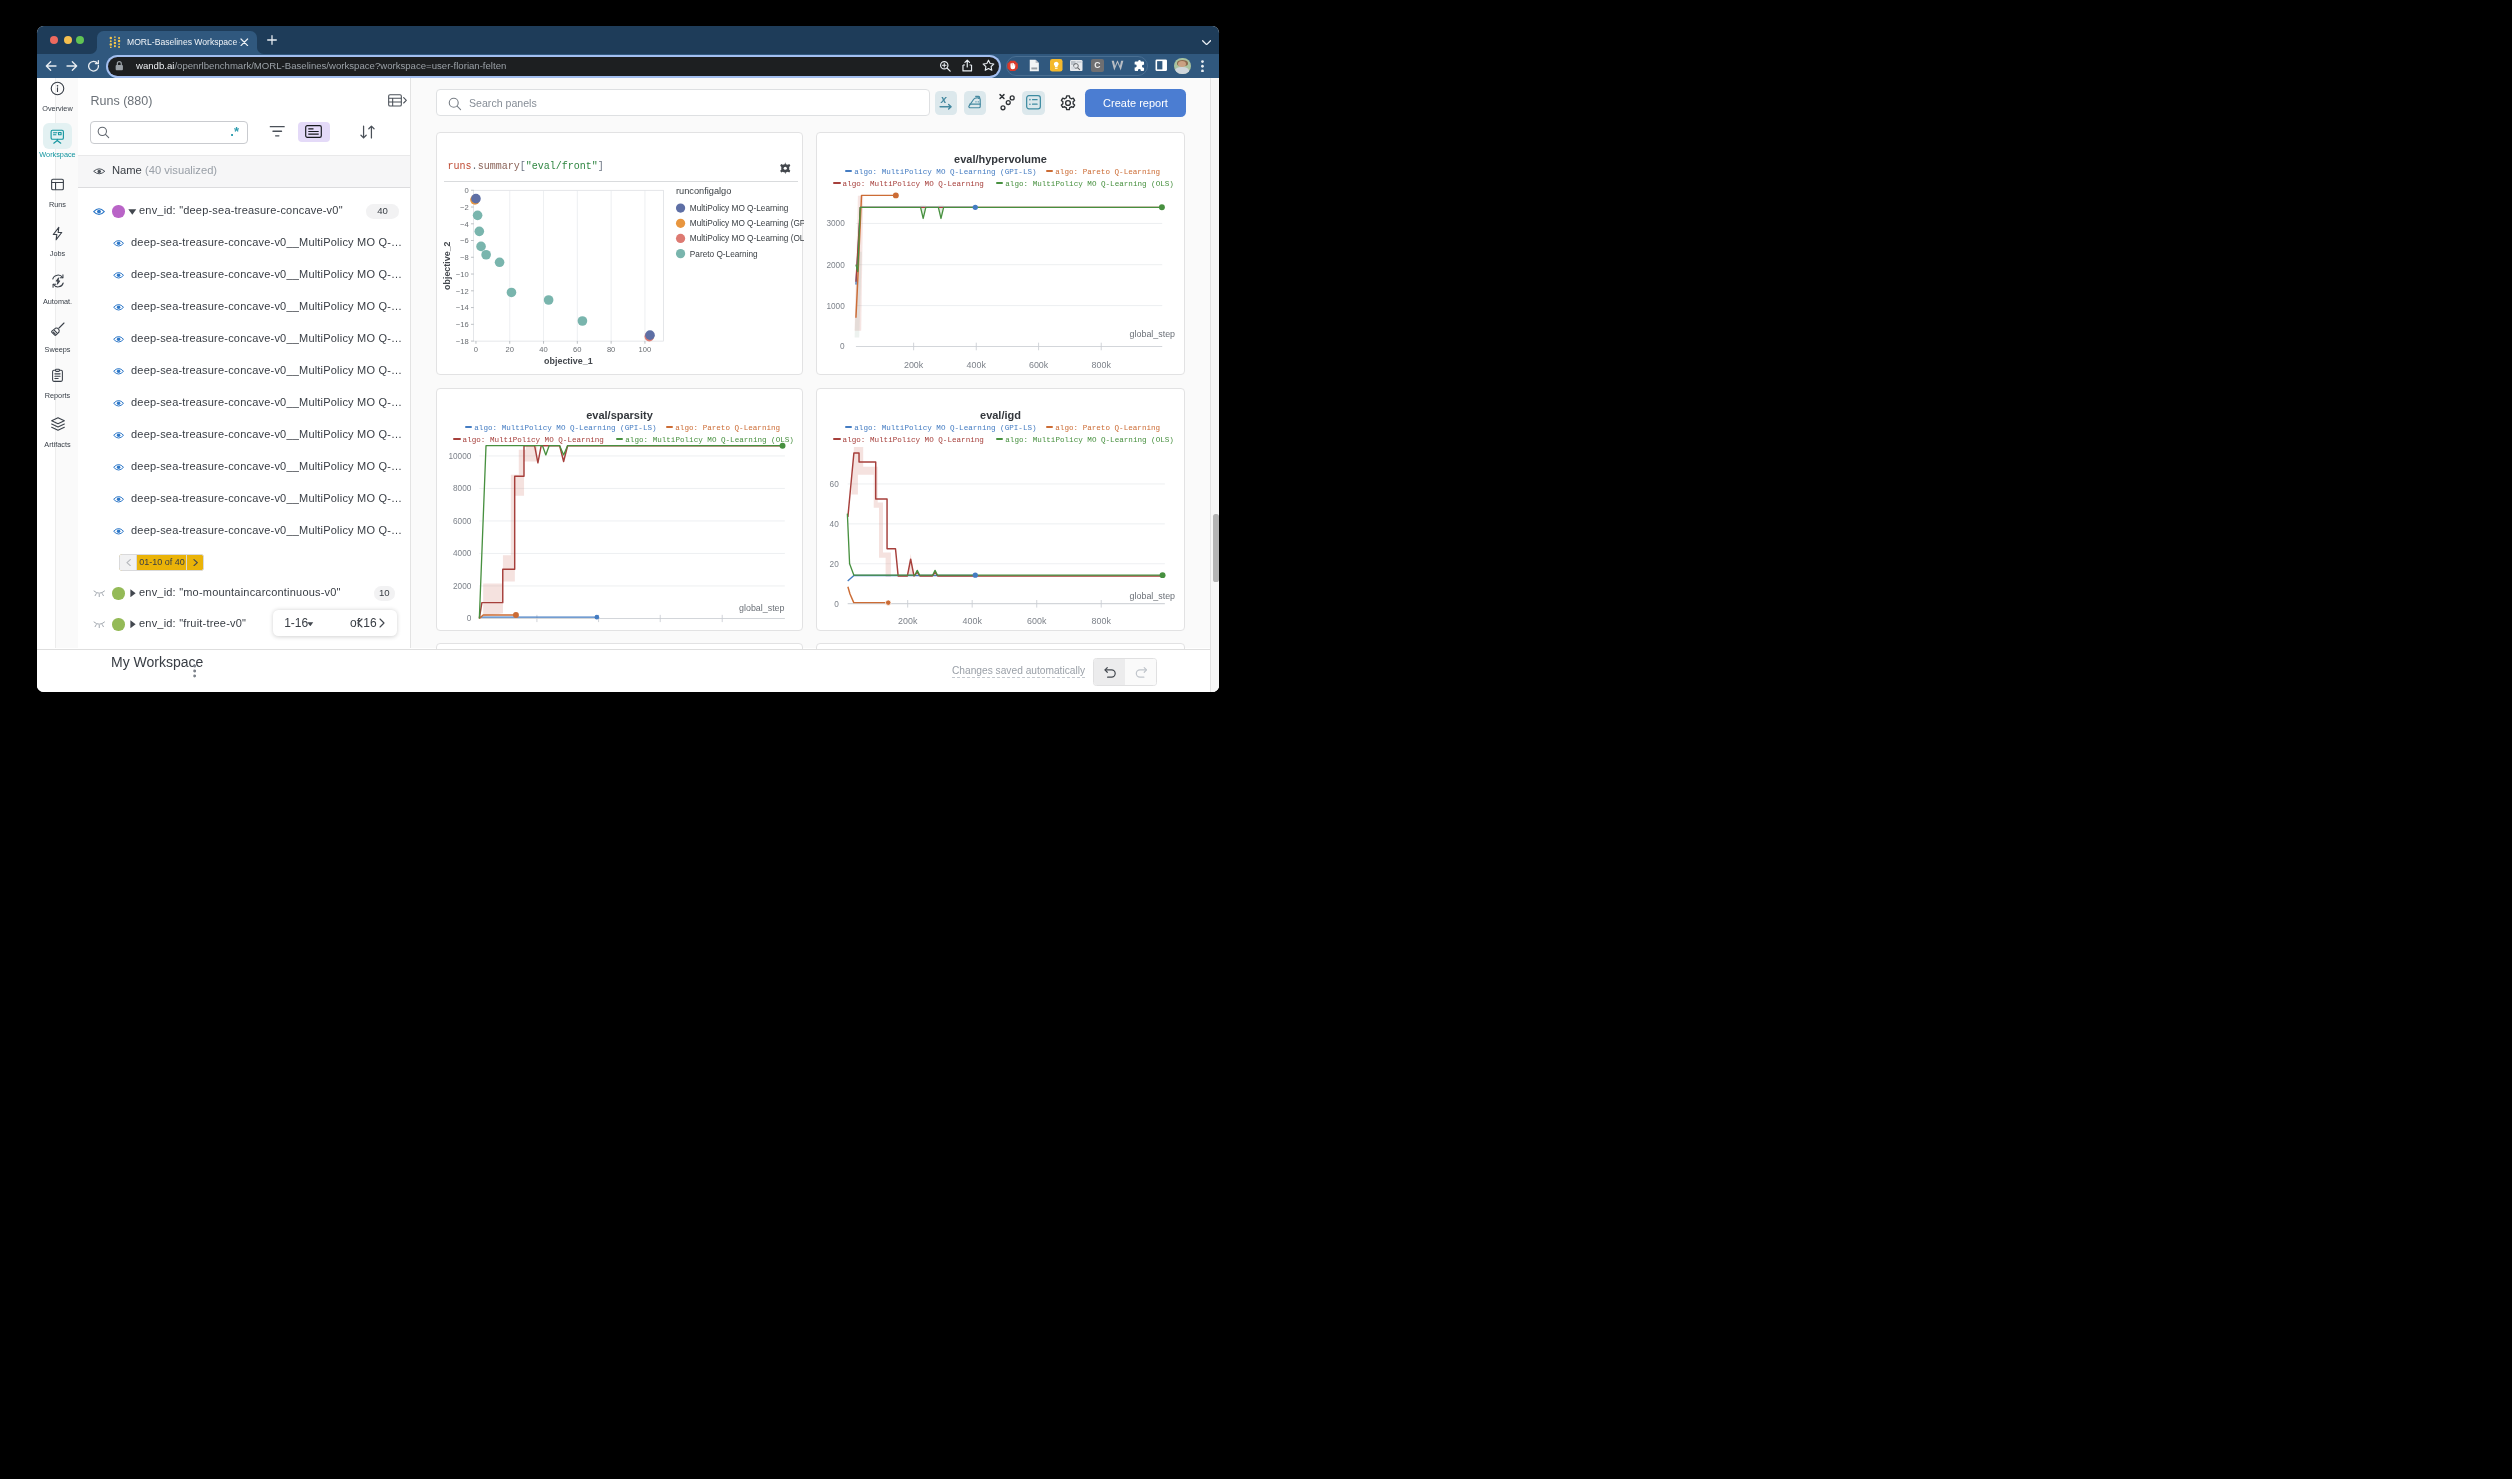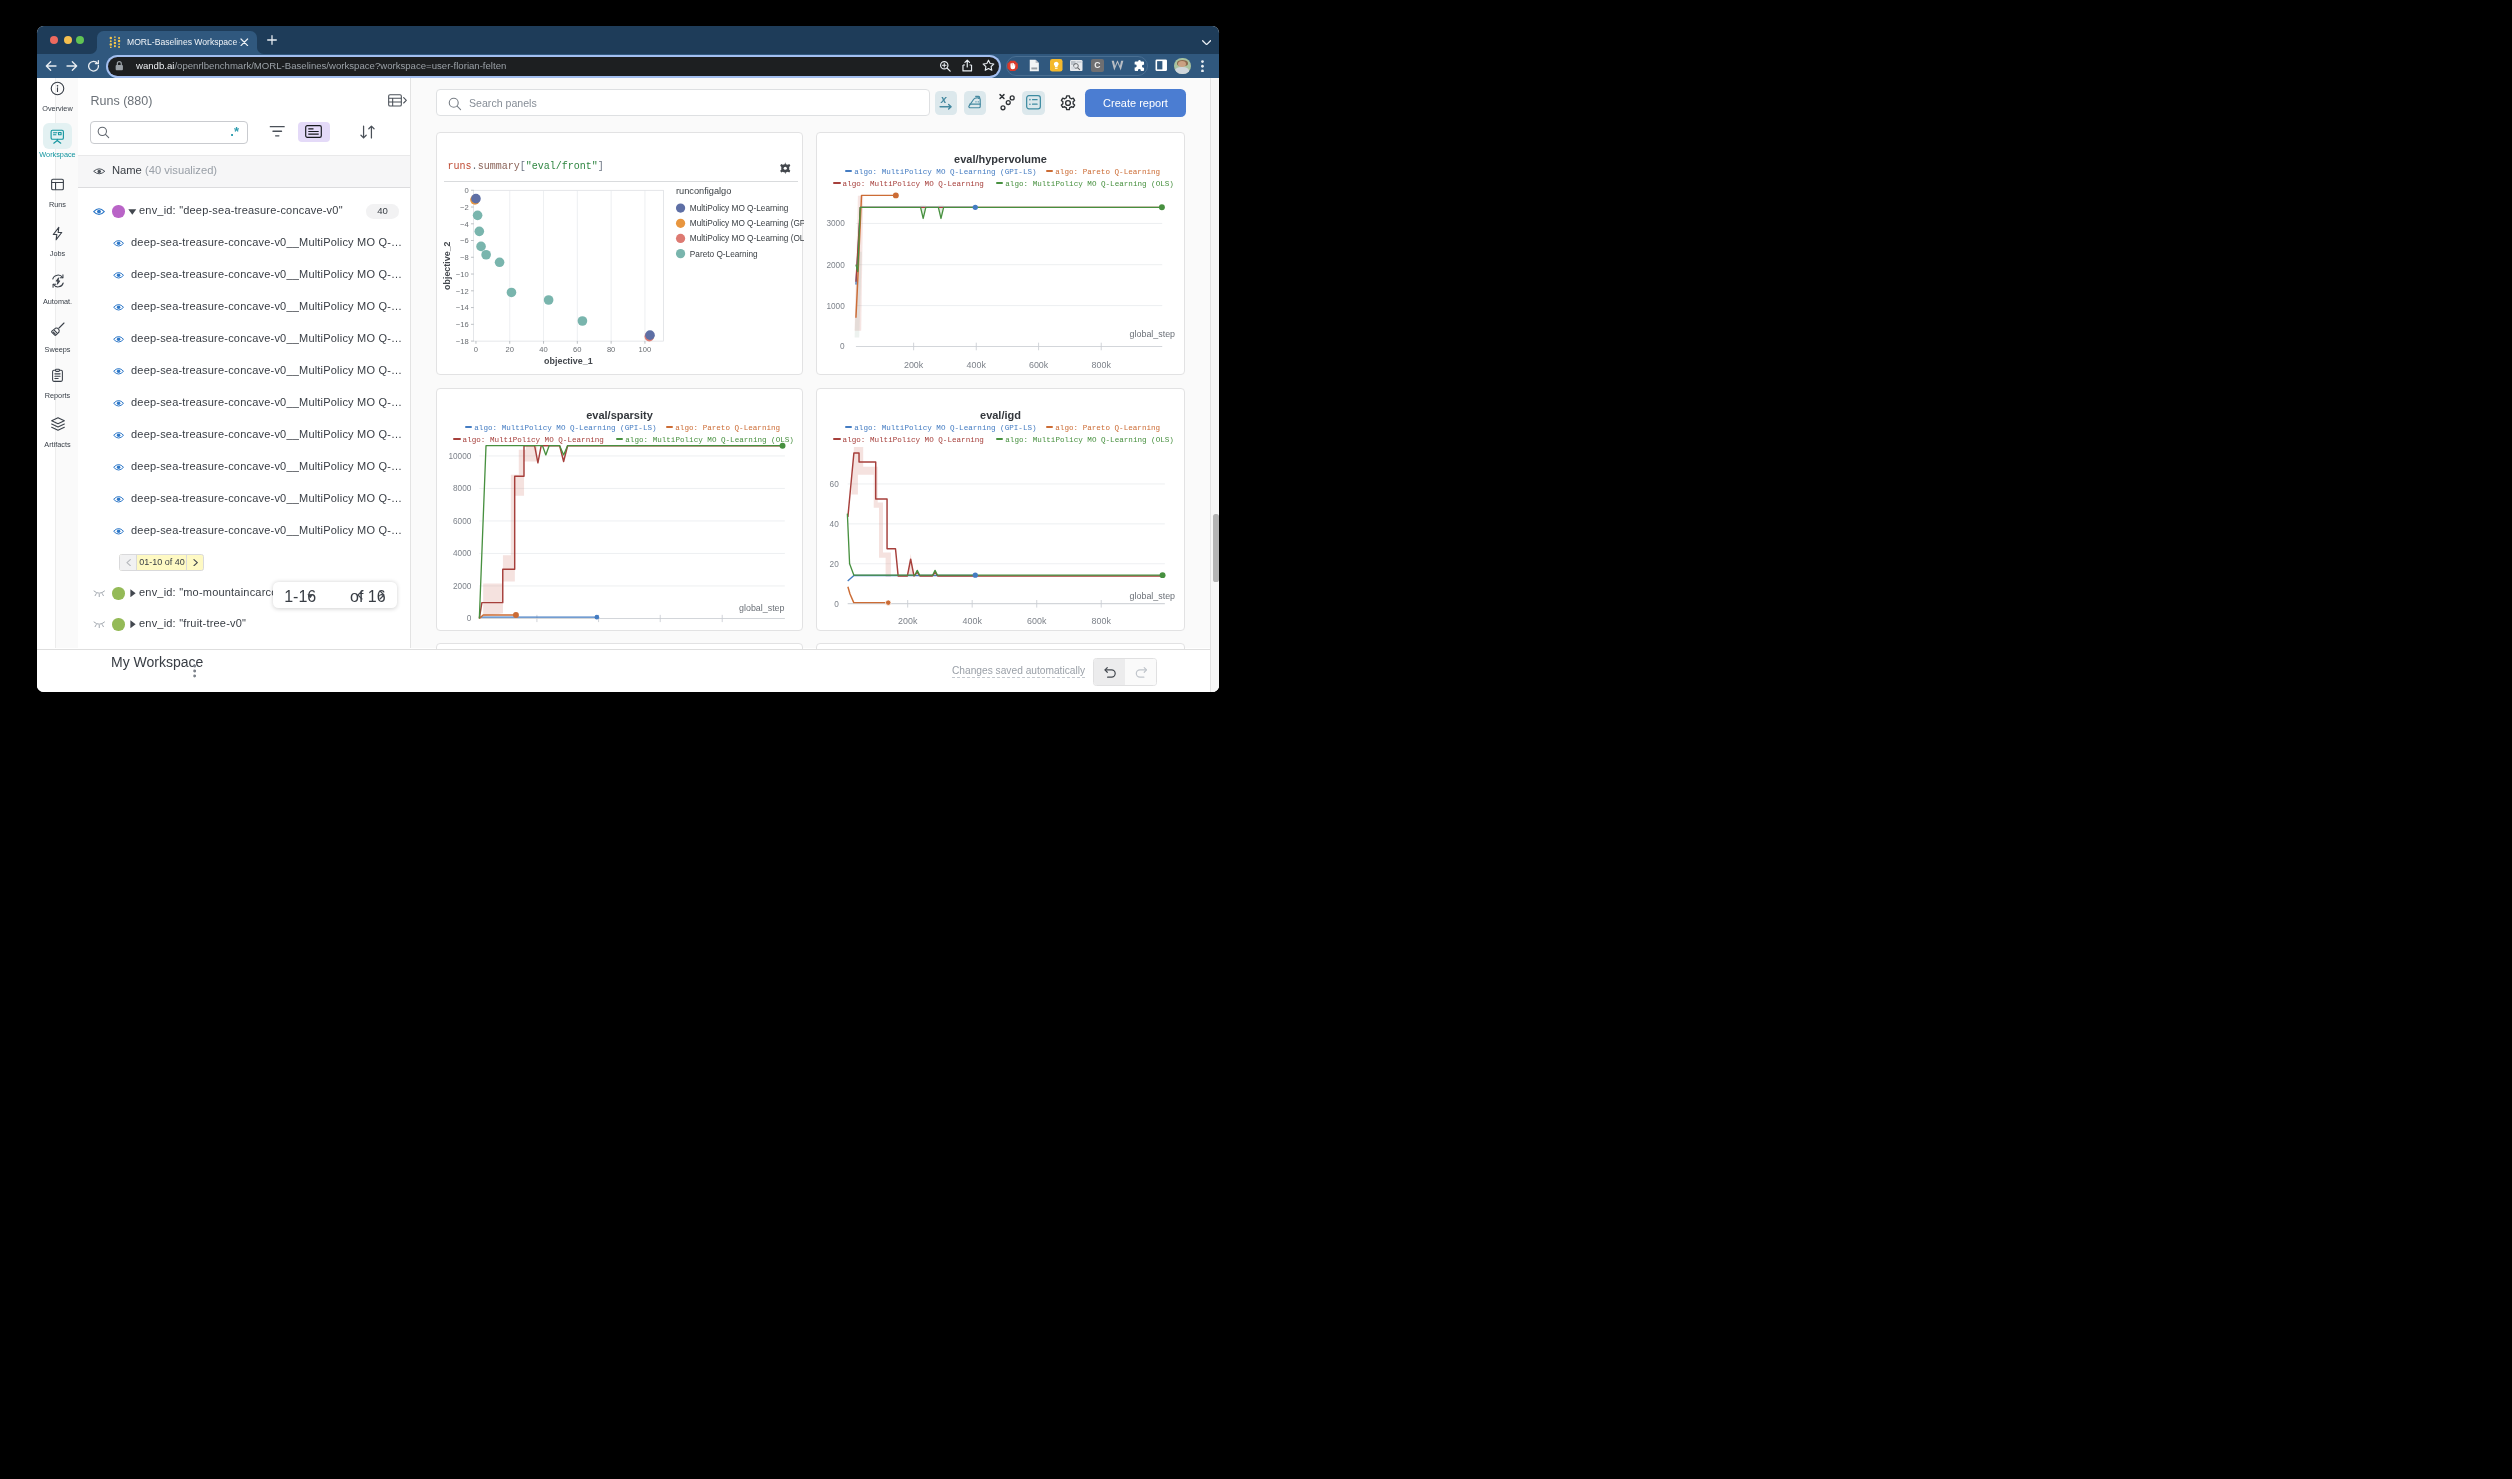--- a/index.html
+++ b/index.html
@@ -345,21 +345,21 @@
             </svg>
           <span style="position:absolute;left:53px;top:8.6px;font-size:11px;letter-spacing:0.2px;color:#383d44;">deep-sea-treasure-concave-v0__MultiPolicy MO Q-…</span>
         </div>
         <div class="row" style="top:438px;">
           <svg class="eye" style="left:35px;top:11.5px;" width="11.2" height="8.6" viewBox="0 0 17 13">
               <path d="M1 6.5 Q8.5 -1.8 16 6.5 Q8.5 14.8 1 6.5 Z" stroke="#2e78c8" stroke-width="1.5" fill="none"></path>
               <circle cx="8.5" cy="6.5" r="2.7" fill="#2e78c8"></circle>
             </svg>
           <span style="position:absolute;left:53px;top:8.6px;font-size:11px;letter-spacing:0.2px;color:#383d44;">deep-sea-treasure-concave-v0__MultiPolicy MO Q-…</span>
         </div>
-        <div style="position:absolute;left:41px;top:476px;width:85px;height:17px;border:0.7px solid #d9d9db;border-radius:2.6px;background:#fef9c3;font-size:9px;color:#383d44;">
+        <div style="position:absolute;left:41px;top:476px;width:85px;height:17px;border:0.7px solid #d9d9db;border-radius:2.6px;background:#eab308;font-size:9px;color:#383d44;">
           <div style="position:absolute;left:0;top:0;width:17px;height:100%;background:#f1f1f2;border-right:0.7px solid #d9d9db;">
               <svg style="position:absolute;left:6px;top:4.6px;" width="5.3" height="7.3" viewBox="0 0 8 11">
                 <path d="M6.5 1 L1.5 5.5 L6.5 10" stroke="#b6b9bd" stroke-width="1.8" fill="none" stroke-linecap="round" stroke-linejoin="round"></path>
               </svg>
             </div>
           <div style="position:absolute;left:17px;top:2.6px;width:50px;text-align:center;">01-10 of 40</div>
           <div style="position:absolute;right:0;top:0;width:17px;height:100%;border-left:0.7px solid #d9d9db;">
               <svg style="position:absolute;left:6px;top:4.6px;" width="5.3" height="7.3" viewBox="0 0 8 11">
                 <path d="M1.5 1 L6.5 5.5 L1.5 10" stroke="#42474e" stroke-width="1.8" fill="none" stroke-linecap="round" stroke-linejoin="round"></path>
               </svg>
@@ -379,21 +379,21 @@
         <div class="row" style="top:531px;">
           <svg class="eye" style="left:14.5px;top:12.5px;" width="12.5" height="7.3" viewBox="0 0 19 11">
               <path d="M1.5 1.5 Q9.5 8.5 17.5 1.5 M5 5.4 L3.2 8.6 M9.5 6.6 V10 M14 5.4 L15.8 8.6" stroke="#9aa0a8" stroke-width="1.4" fill="none" stroke-linecap="round"></path>
             </svg>
           <div style="position:absolute;left:34px;top:9.6px;width:12.5px;height:12.5px;border-radius:50%;background:#94ba57;"></div>
           <svg class="eye" style="left:52px;top:11.2px;" width="6" height="8.6" viewBox="0 0 9 13">
               <path d="M0.5 0.5 V12.5 L8.5 6.5 Z" fill="#42474e"></path>
             </svg>
           <span style="position:absolute;left:61px;top:8.6px;font-size:11px;letter-spacing:0.2px;color:#383d44;">env_id: "fruit-tree-v0"</span>
         </div>
-        <div style="position:absolute;left:195px;top:504px;width:124px;height:26px;background:#fff;border-radius:5.3px;box-shadow:0 0.7px 4.6px rgba(0,0,0,0.18);font-size:16px;color:#383d44;">
+        <div style="position:absolute;left:195px;top:532px;width:124px;height:26px;background:#fff;border-radius:5.3px;box-shadow:0 0.7px 4.6px rgba(0,0,0,0.18);font-size:12px;color:#383d44;">
           <span style="position:absolute;left:11.2px;top:6.6px;">1-16</span>
           <svg style="position:absolute;left:34px;top:12px;" width="6.6" height="4.6" viewBox="0 0 10 7">
               <path d="M0.5 0.5 H9.5 L5 6.5 Z" fill="#42474e"></path>
             </svg>
           <span style="position:absolute;left:49px;top:6.6px;margin-left:28px;">of 16</span>
           <svg style="position:absolute;left:84px;top:8px;" width="6" height="10" viewBox="0 0 9 15">
               <path d="M7.5 1.5 L1.5 7.5 L7.5 13.5" stroke="#42474e" stroke-width="1.7" fill="none" stroke-linecap="round" stroke-linejoin="round"></path>
             </svg>
           <svg style="position:absolute;left:106px;top:8px;" width="6" height="10" viewBox="0 0 9 15">
               <path d="M1.5 1.5 L7.5 7.5 L1.5 13.5" stroke="#42474e" stroke-width="1.7" fill="none" stroke-linecap="round" stroke-linejoin="round"></path>

